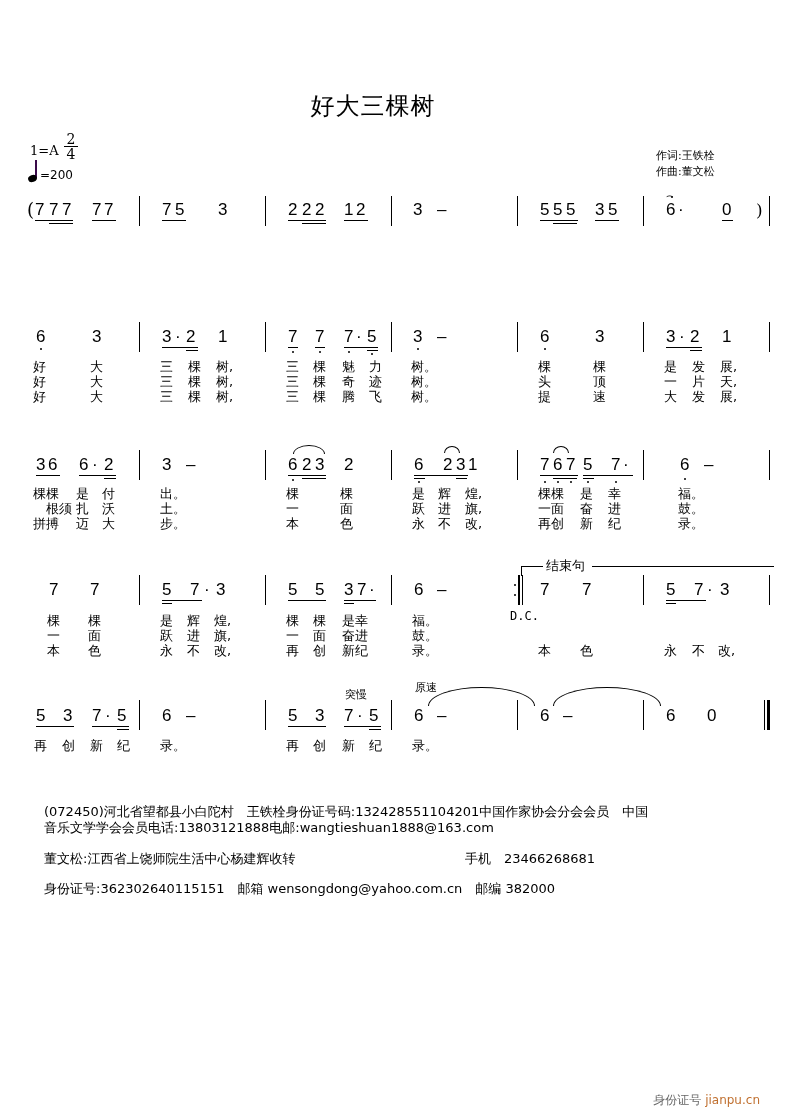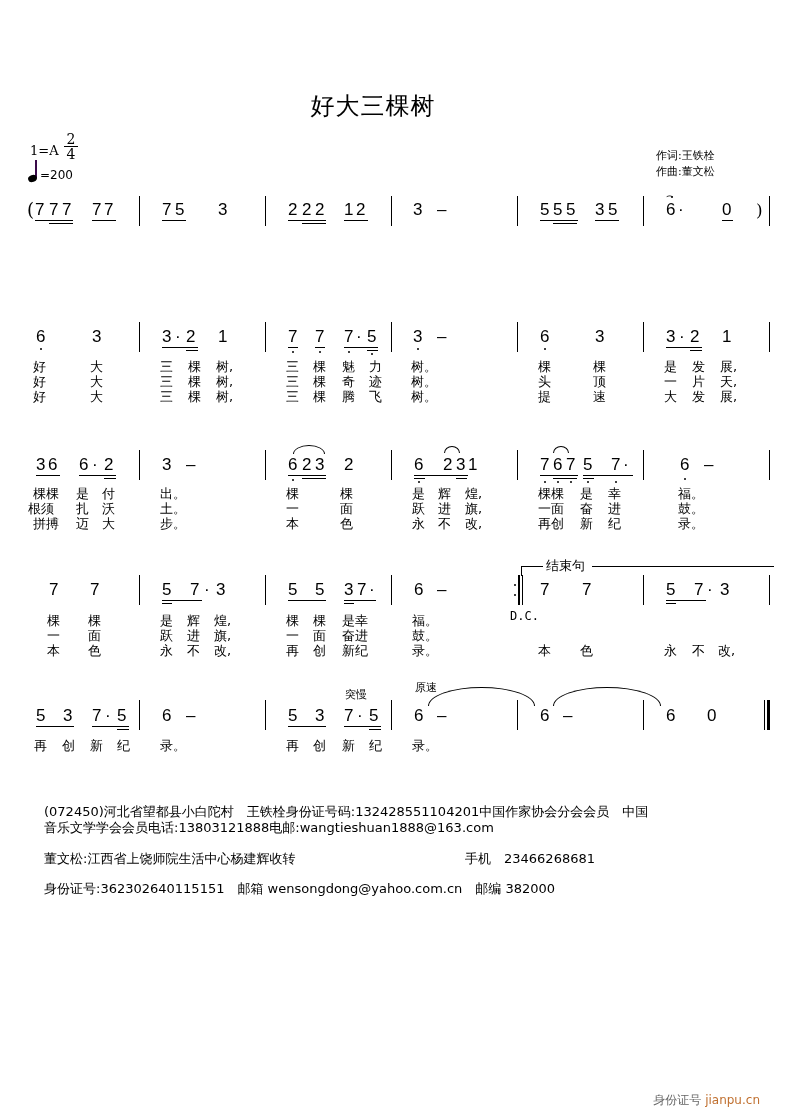--- a/index.html
+++ b/index.html
@@ -270,21 +270,21 @@
     <span class="lyr" style="left:340px;top:487px;">棵</span>
     <span class="lyr" style="left:412px;top:487px;">是</span>
     <span class="lyr" style="left:438px;top:487px;">辉</span>
     <span class="lyr" style="left:465px;top:487px;">煌,</span>
     <span class="lyr" style="left:538px;top:487px;">棵棵</span>
     <span class="lyr" style="left:580px;top:487px;">是</span>
     <span class="lyr" style="left:608px;top:487px;">幸</span>
     <span class="lyr" style="left:678px;top:487px;">福。</span>
   </div>
   <div>
-    <span class="lyr" style="left:28px;top:502px;">根须</span>
+    <span class="lyr" style="left:46px;top:502px;">根须</span>
     <span class="lyr" style="left:76px;top:502px;">扎</span>
     <span class="lyr" style="left:102px;top:502px;">沃</span>
     <span class="lyr" style="left:160px;top:502px;">土。</span>
     <span class="lyr" style="left:286px;top:502px;">一</span>
     <span class="lyr" style="left:340px;top:502px;">面</span>
     <span class="lyr" style="left:412px;top:502px;">跃</span>
     <span class="lyr" style="left:438px;top:502px;">进</span>
     <span class="lyr" style="left:465px;top:502px;">旗,</span>
     <span class="lyr" style="left:538px;top:502px;text-align:right;">一面</span>
     <span class="lyr" style="left:580px;top:502px;">奋</span>

